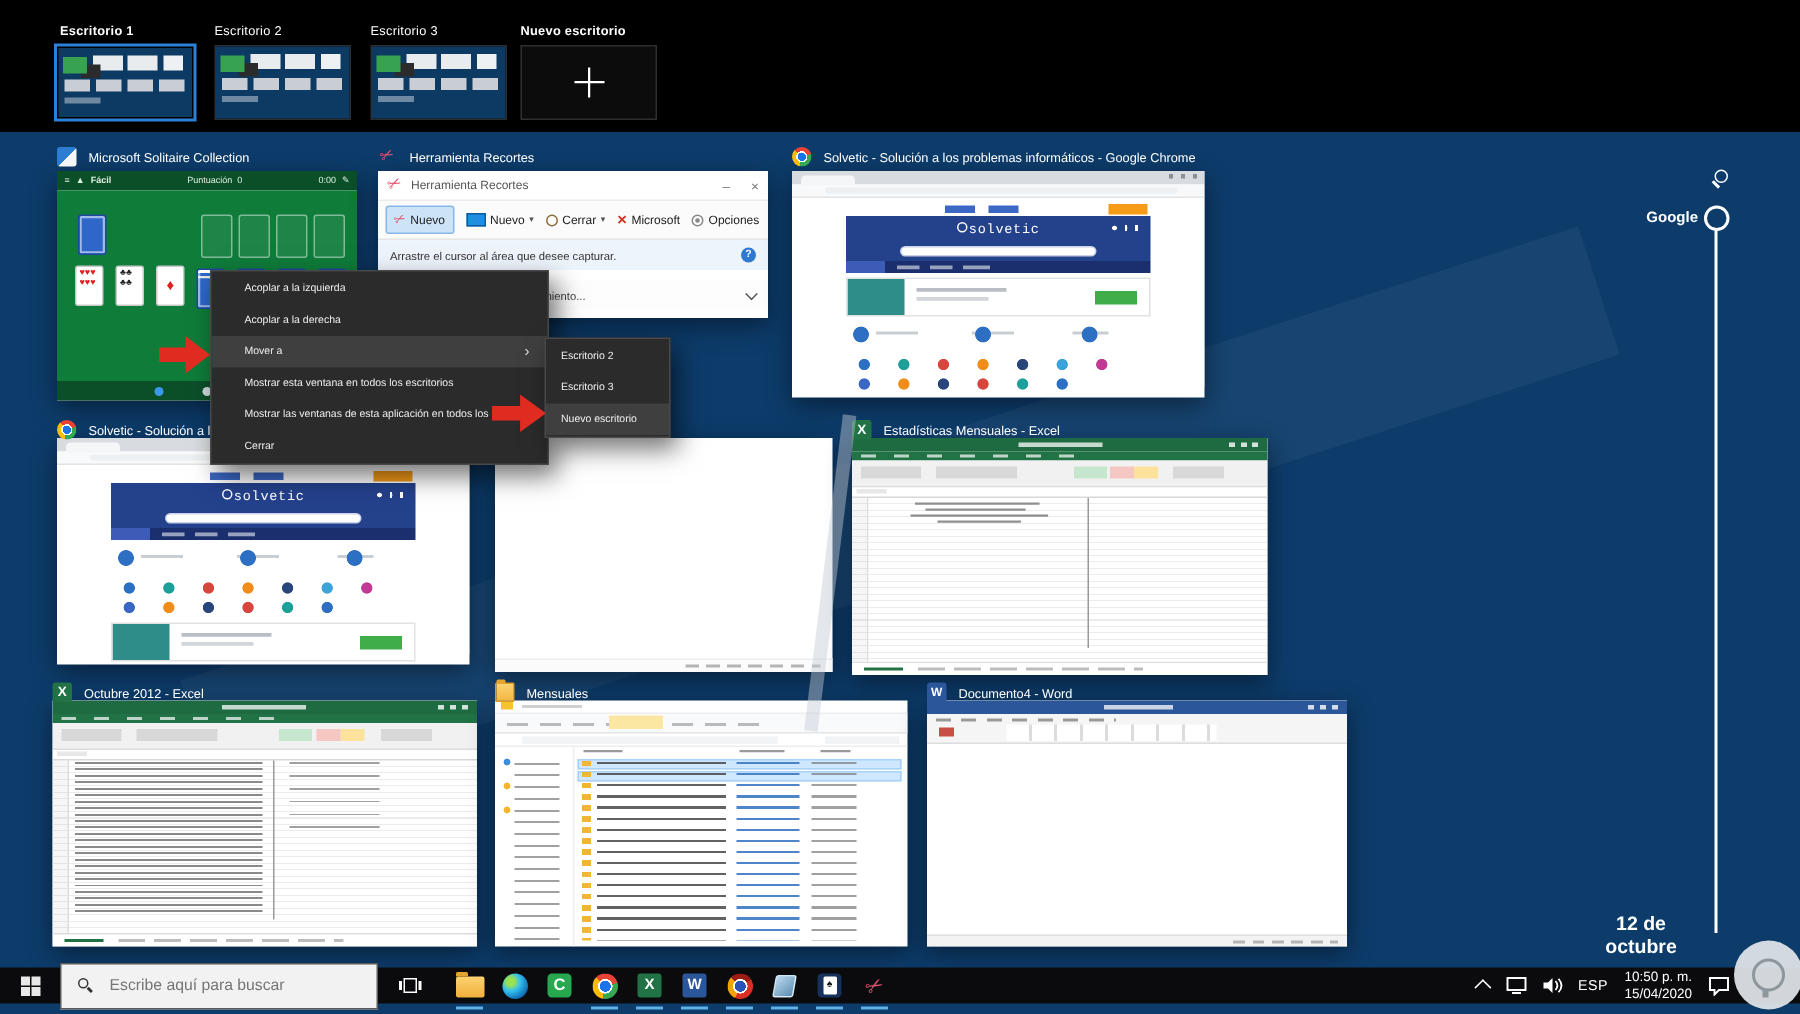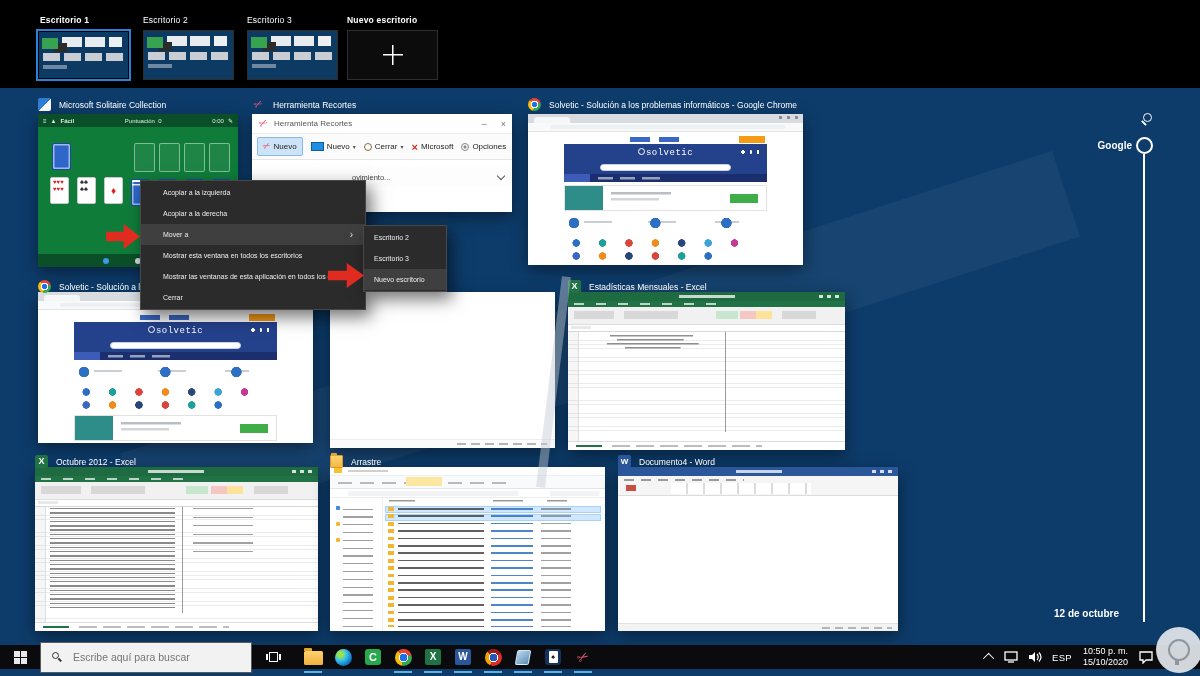--- a/index.html
+++ b/index.html
@@ -239,21 +239,21 @@
 
   
   .rarrow{position:absolute;z-index:40;background:#e02b20;
      clip-path:polygon(0 32%,52% 32%,52% 4%,100% 50%,52% 96%,52% 68%,0 68%);
      filter:drop-shadow(0 1px 1px rgba(60,0,0,.6));}
 
   
   .tl-line{position:absolute;left:1142.5px;top:154px;width:2px;height:468px;background:#fff;z-index:10;}
   .tl-circle{position:absolute;left:1136px;top:137px;width:13px;height:13px;border:2px solid #fff;border-radius:50%;z-index:10;}
   .tl-now{position:absolute;left:1096px;top:140px;width:36px;color:#fff;font-weight:bold;font-size:10px;text-align:right;z-index:10;}
-  .tl-date{position:absolute;left:1054px;top:608px;width:80px;color:#fff;font-weight:bold;font-size:10px;text-align:left;z-index:10;}
+  .tl-date{position:absolute;left:1054px;top:608px;width:80px;color:#fff;font-weight:bold;font-size:13px;text-align:center;z-index:10;}
   .tl-search{position:absolute;left:1139px;top:112px;width:18px;height:18px;z-index:10;}
   .tl-search .lens{position:absolute;left:4px;top:1px;width:9px;height:9px;border:1.6px solid #fff;border-radius:50%;box-sizing:border-box;}
   .tl-search .handle{position:absolute;left:2px;top:10px;width:6px;height:1.8px;background:#fff;transform:rotate(45deg);}
 
   
   .streak{position:absolute;left:549px;top:276px;width:9px;height:212px;background:rgba(195,202,212,.45);
      transform:rotate(7deg);z-index:6;}
   .wmband{position:absolute;left:110px;top:300px;width:980px;height:90px;background:rgba(255,255,255,.045);
      transform:rotate(-18deg);z-index:1;}
 
@@ -391,20 +391,24 @@
       </span>
       <span class="sn-item">
         <span class="sw-x">×</span>
         <span>Microsoft</span>
       </span>
       <span class="sn-item">
         <span class="sw-gear"></span>
         <span>Opciones</span>
       </span>
     </div>
+    <div class="sn-hint">
+      <span>Arrastre el cursor al área que desee capturar.</span>
+      <span class="qmark">?</span>
+    </div>
     <div class="sn-collapse">
       <span>ovimiento...</span>
       <span class="chev"></span>
     </div>
   </div>
 
   <div class="whead" style="left:528px;top:97px">
     <span class="hicon i-chrome"></span>
     <span>Solvetic - Solución a los problemas informáticos - Google Chrome</span>
   </div>
@@ -498,21 +502,21 @@
         <div class="x-text2"></div>
           <div class="x-text2b"></div>
           <div class="x-divider" style="left:50%"></div>
       </div>
     </div>
     <div class="x-sheets"></div>
   </div>
 
   <div class="whead" style="left:330px;top:454px">
     <span class="hicon i-folder"></span>
-    <span>Arrastre</span>
+    <span>Mensuales</span>
   </div>
   <div class="wbody shadow exv" style="left:330px;top:467px;width:275px;height:164px">
     <div class="e-title"></div>
     <div class="e-ribbon"></div>
     <div class="e-addr"></div>
     <div class="e-main">
       <div class="e-tree"></div>
       <div class="e-list">
         <div class="e-cols"></div>
         <div class="e-sel" style="top:8px"></div>
@@ -644,21 +648,21 @@
       <div class="trbtn">
         <svg width="14" height="12" viewBox="0 0 14 12">
           <polygon points="1,4 4,4 7,1 7,11 4,8 1,8" fill="#fff"></polygon>
           <path d="M9 3 q2.5 3 0 6" stroke="#fff" stroke-width="1.2" fill="none"></path>
           <path d="M11 1.5 q4 4.5 0 9" stroke="#fff" stroke-width="1.2" fill="none"></path>
         </svg>
       </div>
       <div class="trbtn esp">ESP</div>
       <div class="clock">
         <div>10:50 p. m.</div>
-        <div>15/10/2020</div>
+        <div>15/04/2020</div>
       </div>
       <div class="trbtn" style="margin-right:42px">
         <svg width="14" height="13" viewBox="0 0 14 13">
           <path d="M1 1 h12 v8 h-6 l-3 3 v-3 h-3 z" fill="none" stroke="#fff" stroke-width="1.3"></path>
         </svg>
       </div>
     </div>
     <div class="wmlogo">
         <span class="bulb"></span>
       </div>

